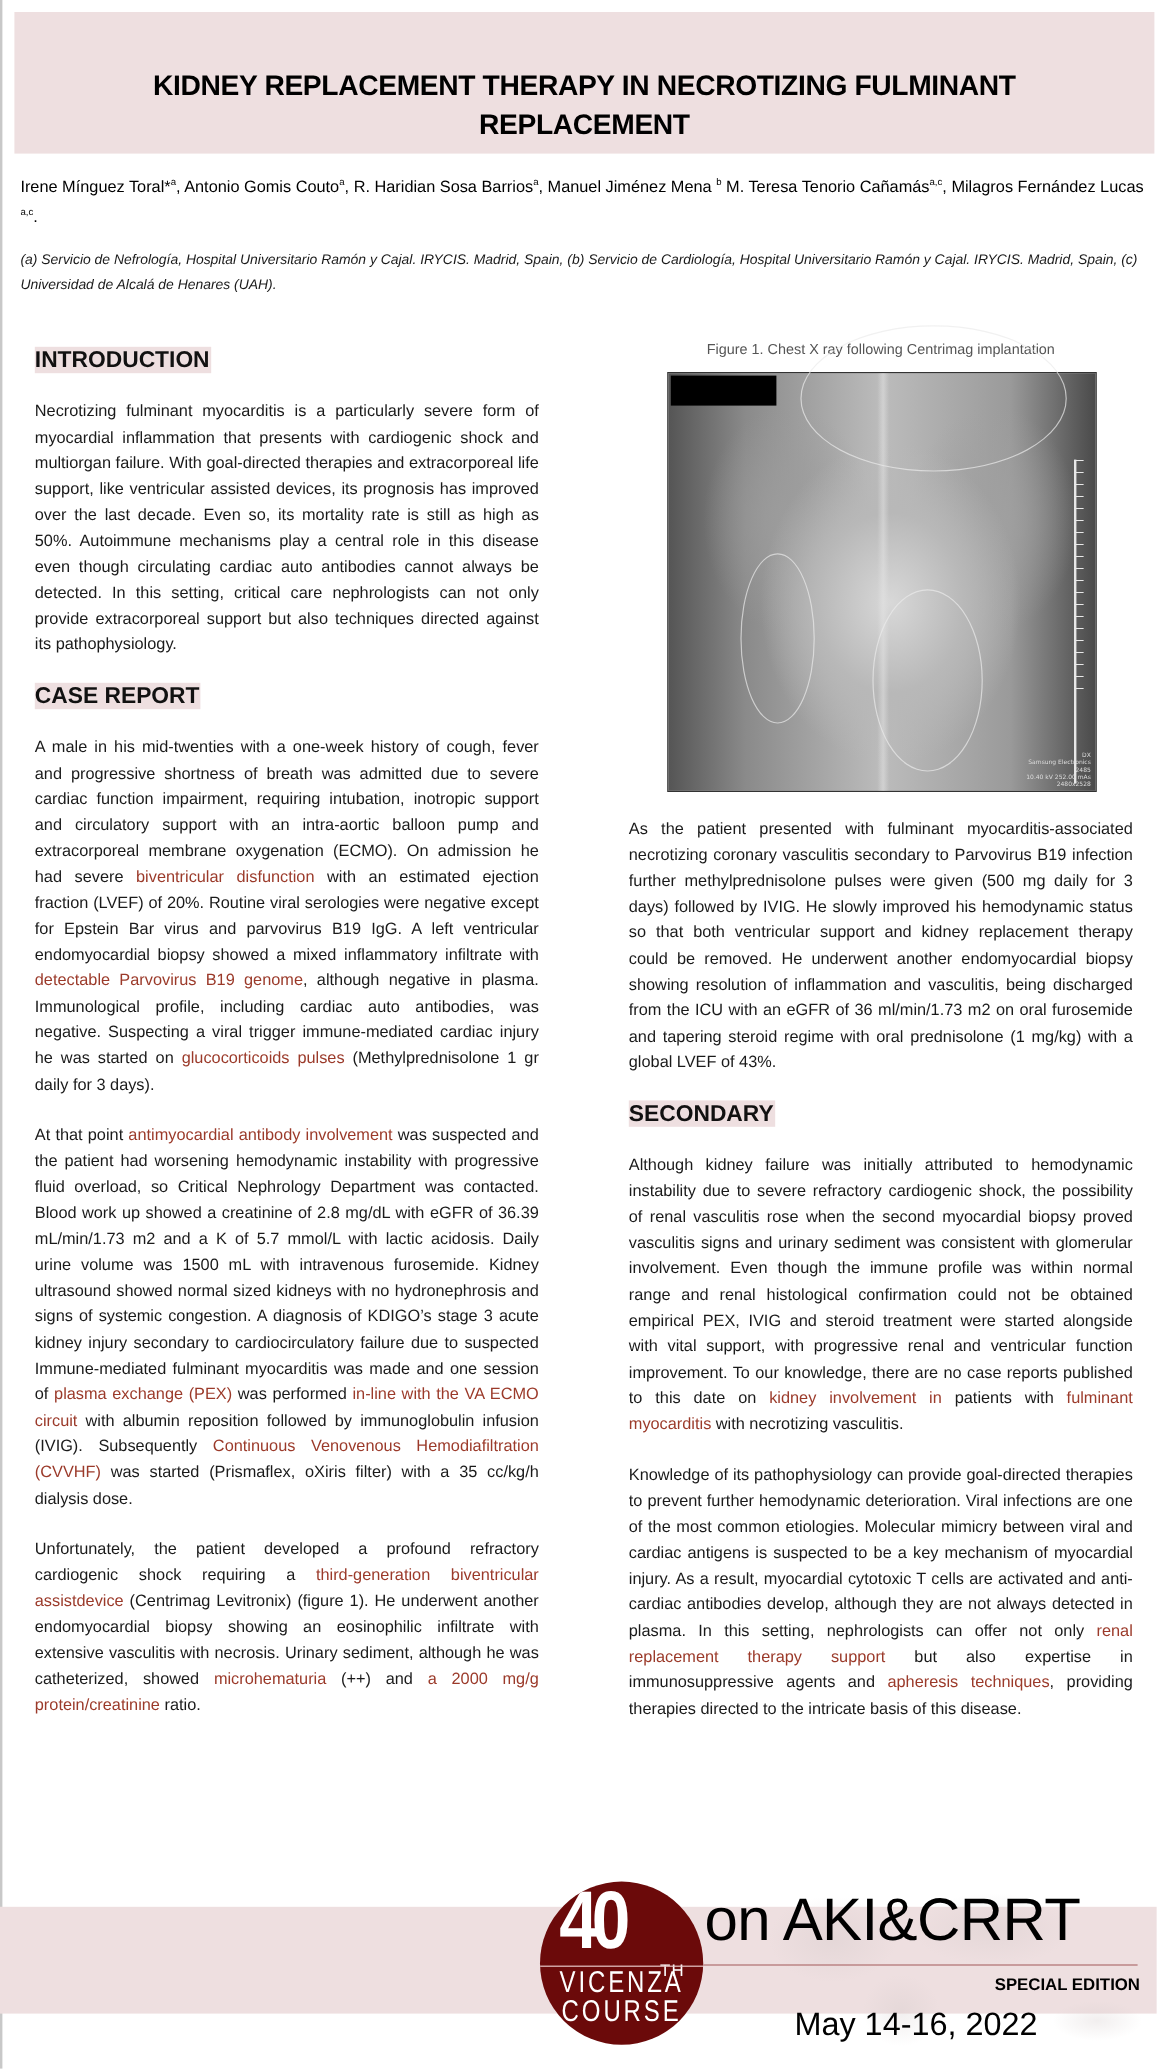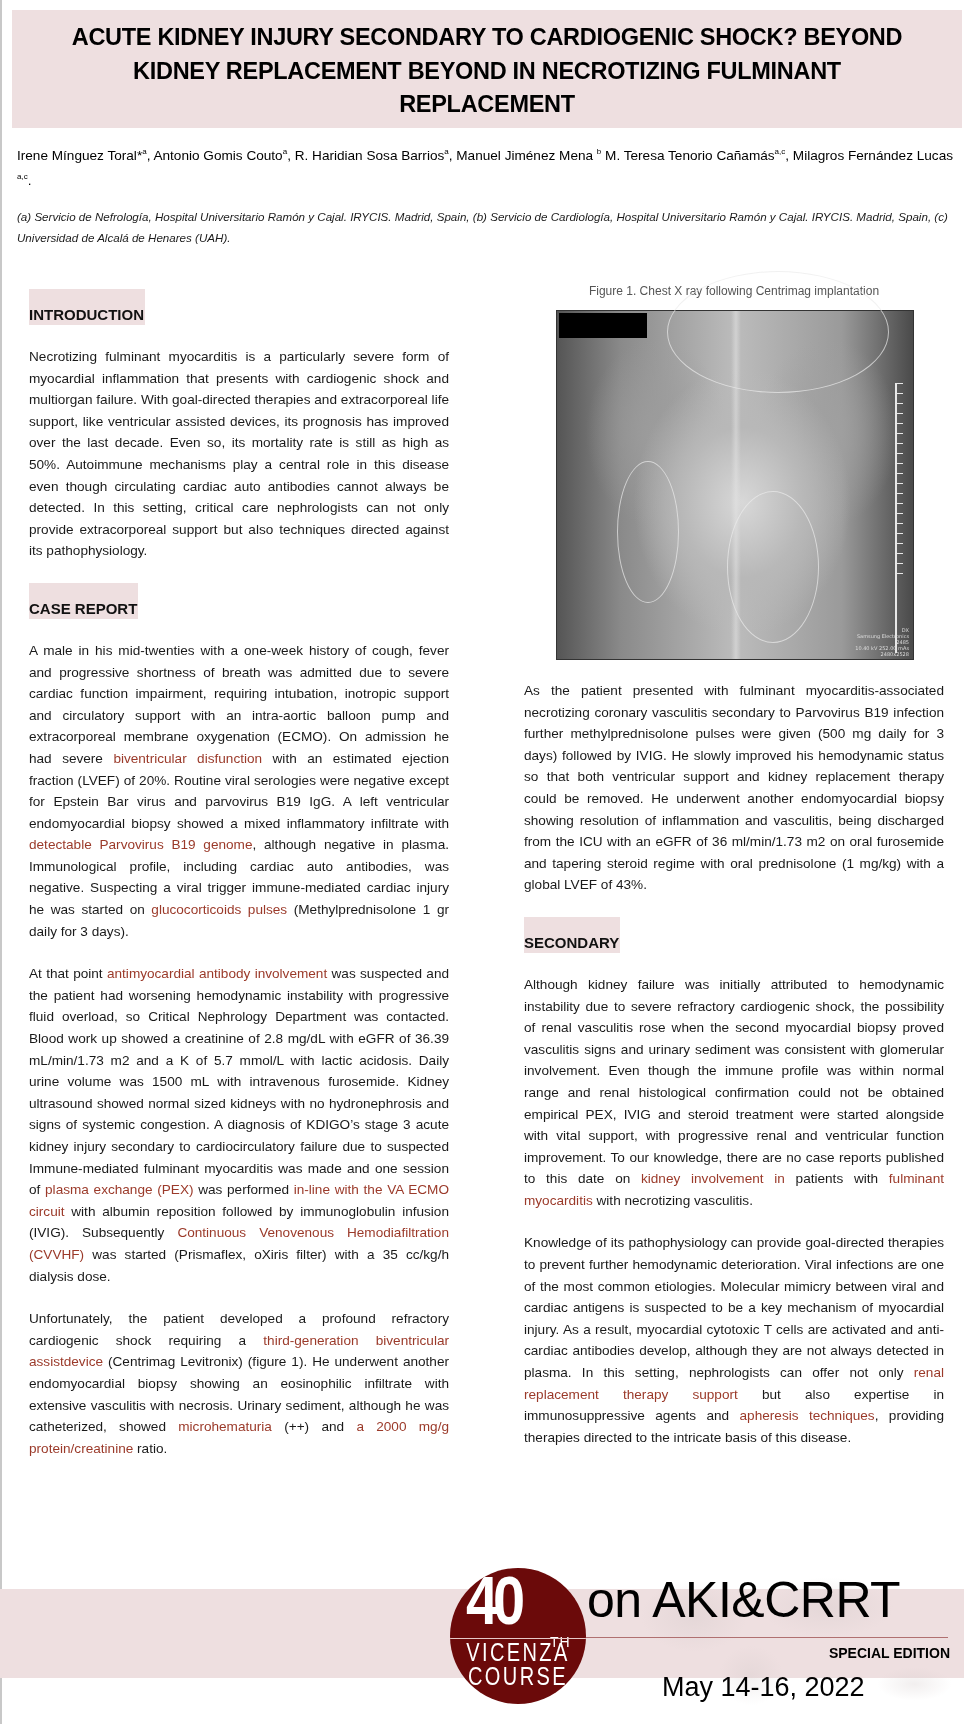--- a/index.html
+++ b/index.html
@@ -26,22 +26,22 @@
   }
   .authors sup { font-size: 8px; }
   .affil {
     position: absolute; left: 17px; top: 206px; width: 940px;
     font-size: 11.6px; line-height: 21px; font-style: italic; color: #1a1a1a;
   }
   .col-left { position: absolute; left: 29px; top: 289px; width: 420px; }
   .col-right { position: absolute; left: 524px; width: 420px; }
   .section-head {
     display: inline-block; background: #eedfe0;
-    font-weight: bold; font-size: 15px; line-height: 20px;
-    padding: 16px 1px 0 0; color: #111;
+    font-weight: bold; font-size: 19px; line-height: 20px;
+    padding: 2px 1px 0 0; color: #111;
   }
   .para {
     font-size: 13.6px; line-height: 21.6px; text-align: justify;
     text-align-last: left; margin: 0; color: #1a1a1a;
   }
   .hl { color: #9b3a2a; }
   .fig-caption {
     position: absolute; left: 524px; top: 284px; width: 420px; text-align: center;
     font-size: 12px; color: #555; 
   }
@@ -94,22 +94,22 @@
   .conf-edition { position: absolute; right: 14px; top: 1640px; font-weight: bold; font-size: 14px; line-height: 26px; color: #000000; }
   .conf-date { position: absolute; left: 662px; top: 1671px; font-size: 27px; line-height: 32px; color: #000; }
 </style>
 </head>
 <body>
 
 <div class="left-edge"></div>
 
 <header class="title-band">
   <h1>
-    <span>ACUTE KIDNEY INJURY SECONDARY TO CARDIOGENIC SHOCK? BEYOND</span><br>
-    <span>KIDNEY REPLACEMENT BEYOND IN NECROTIZING FULMINANT</span><br>
+    <br>
+    <span>KIDNEY REPLACEMENT THERAPY IN NECROTIZING FULMINANT</span><br>
     <span>REPLACEMENT</span>
   </h1>
 </header>
 
 <div class="authors">
   <span><span>Irene Mínguez Toral*</span><sup>a</sup><span>, </span></span><span><span>Antonio Gomis Couto</span><sup>a</sup><span>, </span></span><span><span>R. Haridian Sosa Barrios</span><sup>a</sup><span>, </span></span><span><span>Manuel Jiménez Mena </span><sup>b</sup><span> </span></span><span><span>M. Teresa Tenorio Cañamás</span><sup>a,c</sup><span>, </span></span><span><span>Milagros Fernández Lucas </span><sup>a,c</sup><span>.</span></span>
 </div>
 
 <div class="affil">(a) Servicio de Nefrología, Hospital Universitario Ramón y Cajal. IRYCIS. Madrid, Spain, (b) Servicio de Cardiología, Hospital Universitario Ramón y Cajal. IRYCIS. Madrid, Spain, (c) Universidad de Alcalá de Henares (UAH).</div>
 

